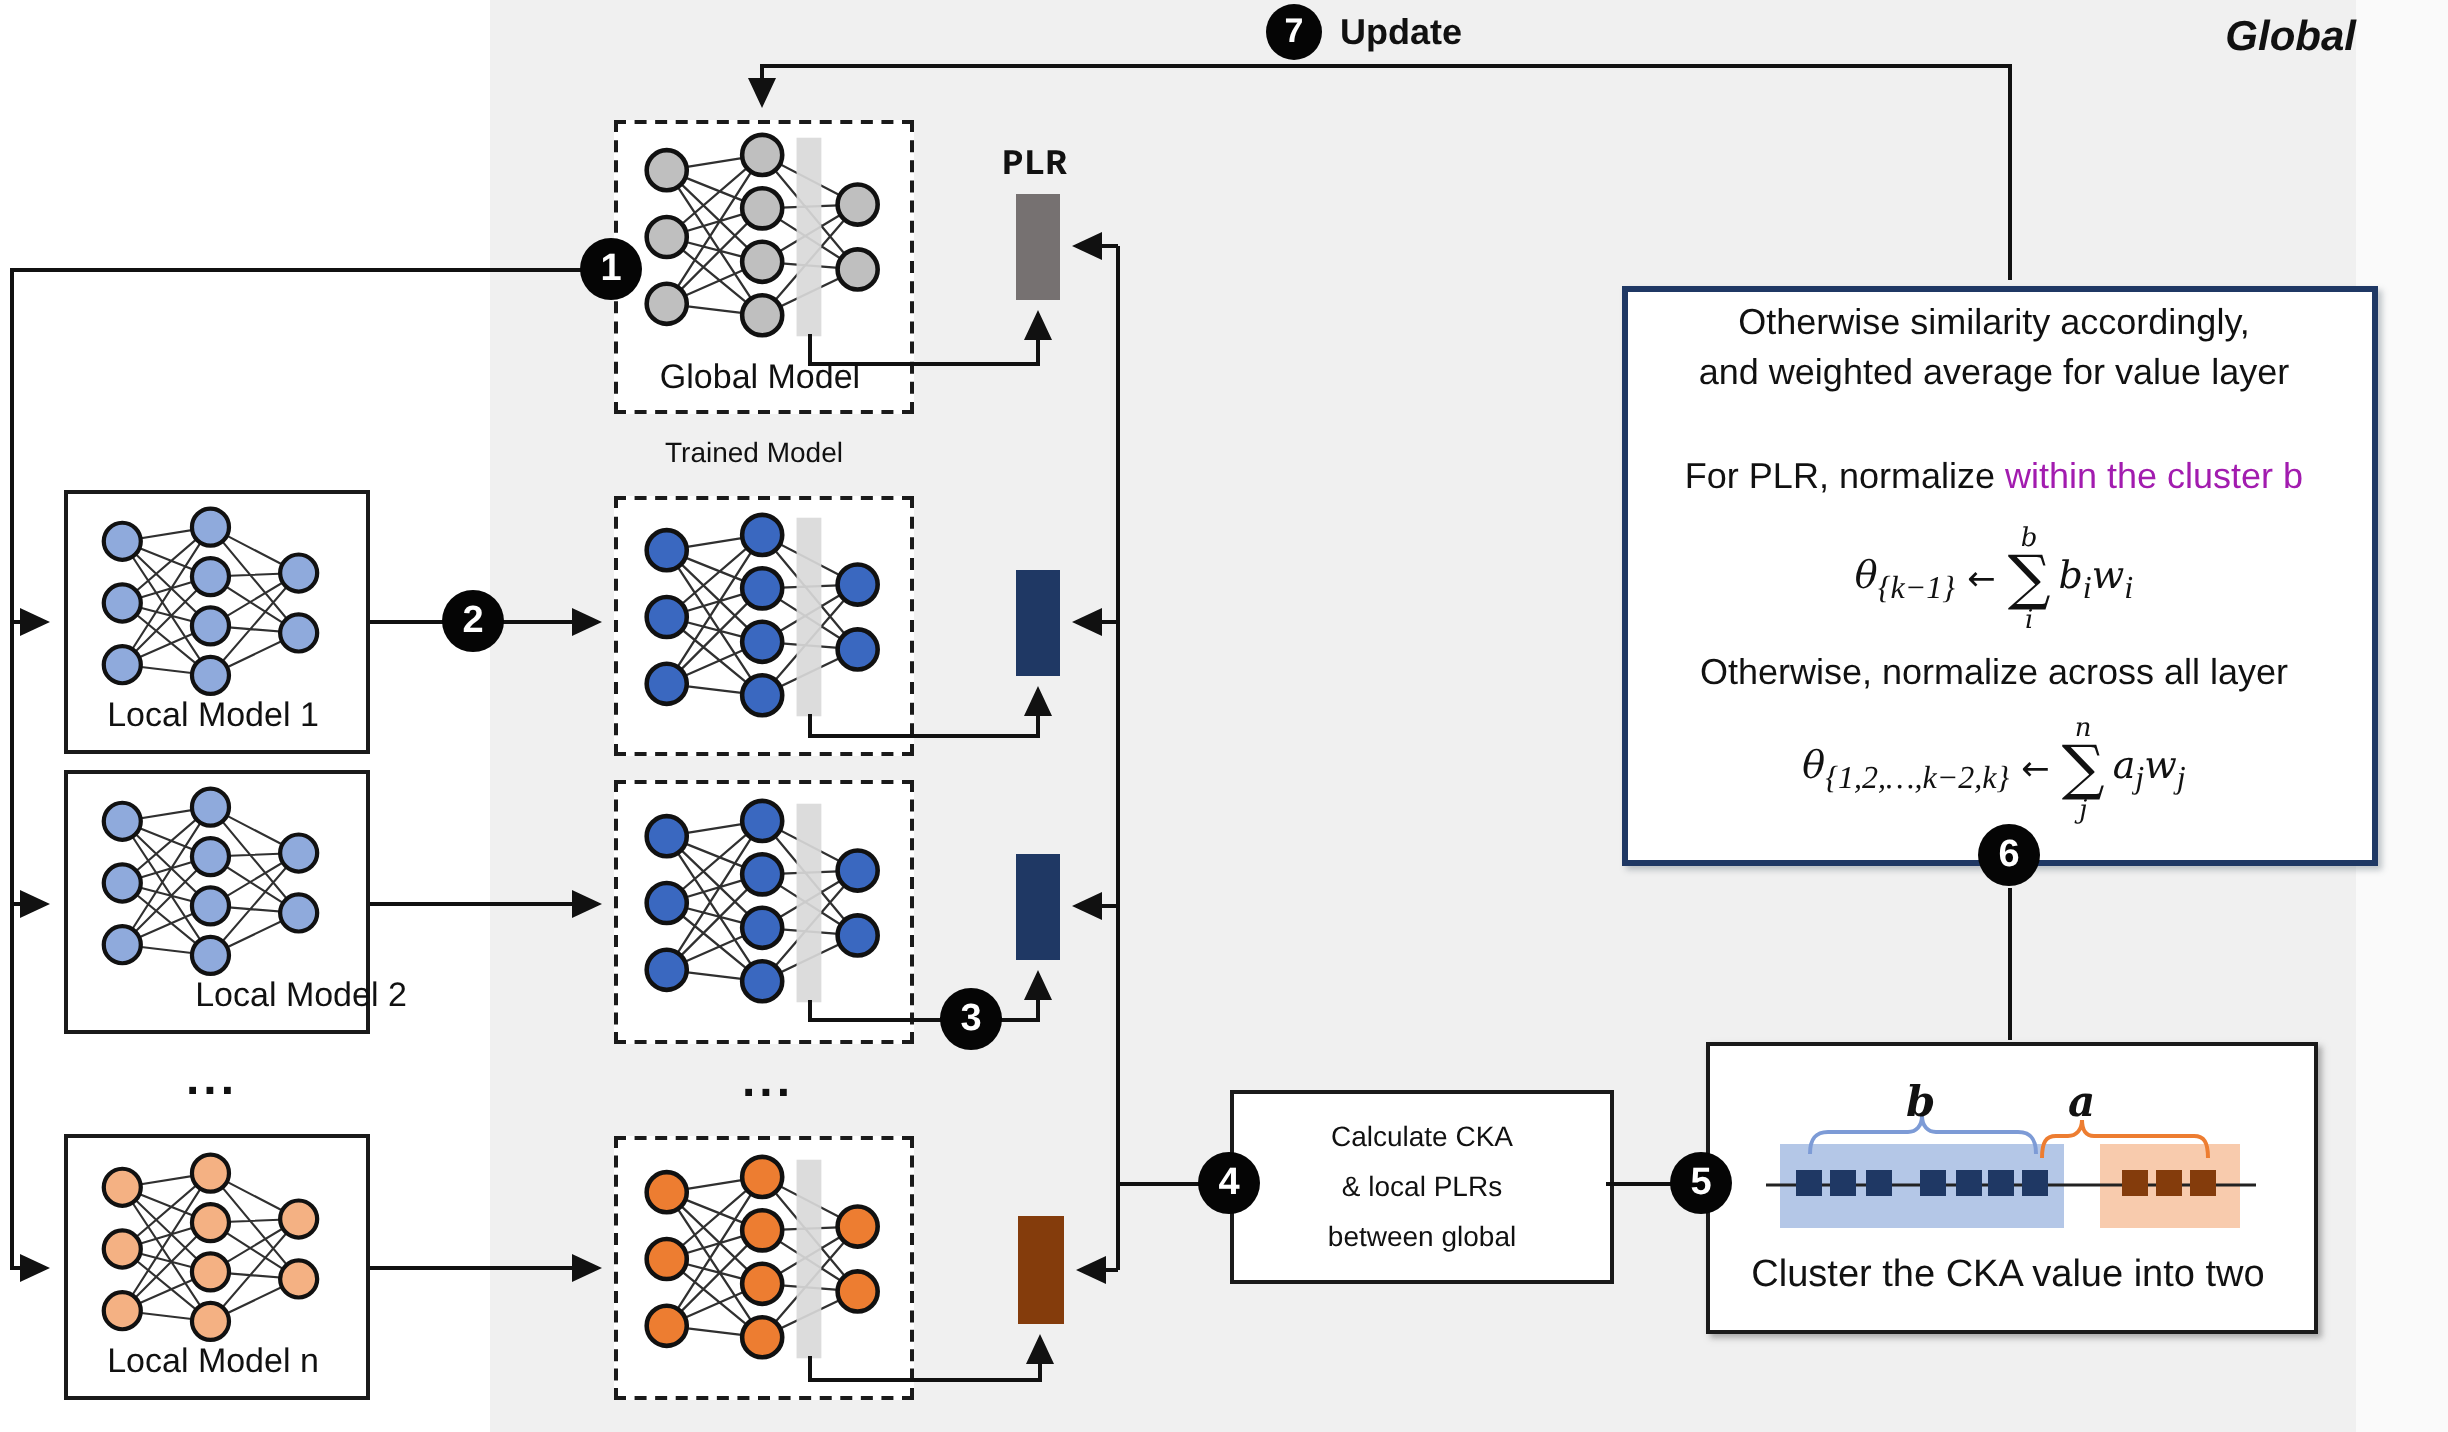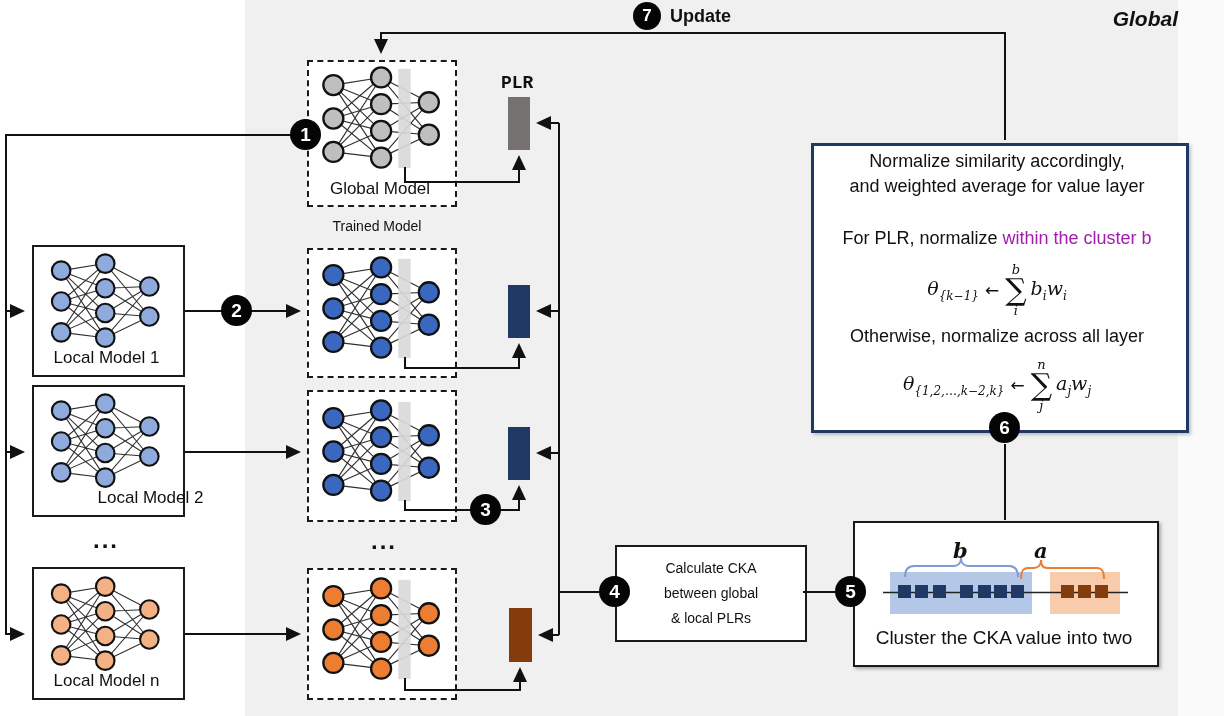--- a/index.html
+++ b/index.html
@@ -22,21 +22,21 @@
   .dots{position:absolute;font-weight:700;font-size:24px;letter-spacing:2px;z-index:2;}
   
   .server-box{position:absolute;left:811px;top:143px;width:372px;height:284px;background:#fff;
               border:3px solid #1f3864;z-index:1;box-shadow:2px 2px 3px rgba(120,130,140,.45);}
   .sline{position:absolute;width:372px;left:811px;font-size:18px;text-align:center;z-index:3;}
   .blue-txt{color:#a21caf;}
   .formula{position:absolute;left:811px;width:372px;display:flex;align-items:center;justify-content:center;
            z-index:3;font-family:"DejaVu Serif",serif;font-style:italic;font-size:19px;gap:4px;}
   .f-sum{display:inline-flex;flex-direction:column;align-items:center;line-height:1;font-size:13px;}
   .f-sigma{font-size:30px;font-style:normal;line-height:.95;font-family:"DejaVu Serif",serif;}
-  .formula sub{font-size:12px;}
+  .formula sub{font-size:16px;font-family:Liberation Serif, serif;}
   .f-arrow{font-style:normal;font-family:"DejaVu Sans",sans-serif;font-size:17px;margin:0 2px;}
   
   .cka-box{position:absolute;left:615px;top:545px;width:188px;height:93px;background:#fff;
            border:2px solid #1a1a1a;z-index:1;display:flex;flex-direction:column;justify-content:center;}
   .cka-box div{text-align:center;font-size:14px;line-height:25px;}
   
   .cluster-box{position:absolute;left:853px;top:521px;width:302px;height:142px;background:#fff;
                border:2.5px solid #1a1a1a;z-index:1;box-shadow:2px 2px 3px rgba(100,100,100,.5);}
   .region{position:absolute;z-index:2;}
   .sq{position:absolute;width:13px;height:13px;top:585px;z-index:3;}
@@ -165,22 +165,22 @@
   <div class="dots" style="left:86px;top:526px;width:40px;text-align:center;">...</div>
 
   <div class="box-solid" style="left:32px;top:567px;width:149px;height:129px;"></div>
   <svg class="net" style="left:42px;top:576px;width:130px;height:97px;--node:#F4B183;">
       <use href="#netplain"></use>
     </svg>
   <div class="lbl center" style="left:32px;top:671px;width:149px;font-size:17px;">Local Model n</div>
 
   <div class="cka-box">
     <div>Calculate CKA</div>
+    <div>&amp; local PLRs</div>
     <div>between global</div>
-    <div>&amp; local PLRs</div>
   </div>
   <div class="step" style="left:599px;top:576px;">4</div>
   <div class="step" style="left:835px;top:576px;">5</div>
 
   <div class="cluster-box"></div>
   <div class="region" style="left:890px;top:572px;width:142px;height:42px;background:#B4C7E7;"></div>
   <div class="region" style="left:1050px;top:572px;width:70px;height:42px;background:#F8CBAD;"></div>
   <svg id="cluster-svg" viewBox="853 521 302 142">
     <path d="M883,592.5 H1128" stroke="#222" stroke-width="1.6" fill="none"></path>
     <path d="M905,577 C905,569 908,566 914,566 H954 C958,566 961,563 961,558 C961,563 964,566 968,566 H1009 C1015,566 1018,569 1018,577" stroke="#7D9BD6" stroke-width="2" fill="none"></path>
@@ -195,21 +195,21 @@
   <div class="sq sq-b" style="left:1011px;"></div>
   <div class="sq sq-a" style="left:1061px;"></div>
   <div class="sq sq-a" style="left:1078px;"></div>
   <div class="sq sq-a" style="left:1095px;"></div>
   <div class="brace-lbl" style="left:953px;top:538px;">b</div>
   <div class="brace-lbl" style="left:1034px;top:538px;">a</div>
   <div class="lbl center" style="left:853px;top:627px;width:302px;font-size:19px;">Cluster the CKA value into two</div>
   <div class="step" style="left:989px;top:412px;">6</div>
 
   <div class="server-box"></div>
-  <div class="sline" style="top:151px;">Normalize similarity accordingly,</div>
+  <div class="sline" style="top:151px;">Otherwise similarity accordingly,</div>
   <div class="sline" style="top:176px;">and weighted average for value layer</div>
   <div class="sline" style="top:228px;"><span>For PLR, normalize </span><span class="blue-txt">within the cluster b</span></div>
 
   <div class="formula" style="top:262px;height:56px;">
     <span><span>θ</span><sub>{k−1}</sub></span>
     <span class="f-arrow">←</span>
     <span class="f-sum">
       <span>b</span>
       <span class="f-sigma">∑</span>
       <span>i</span>

